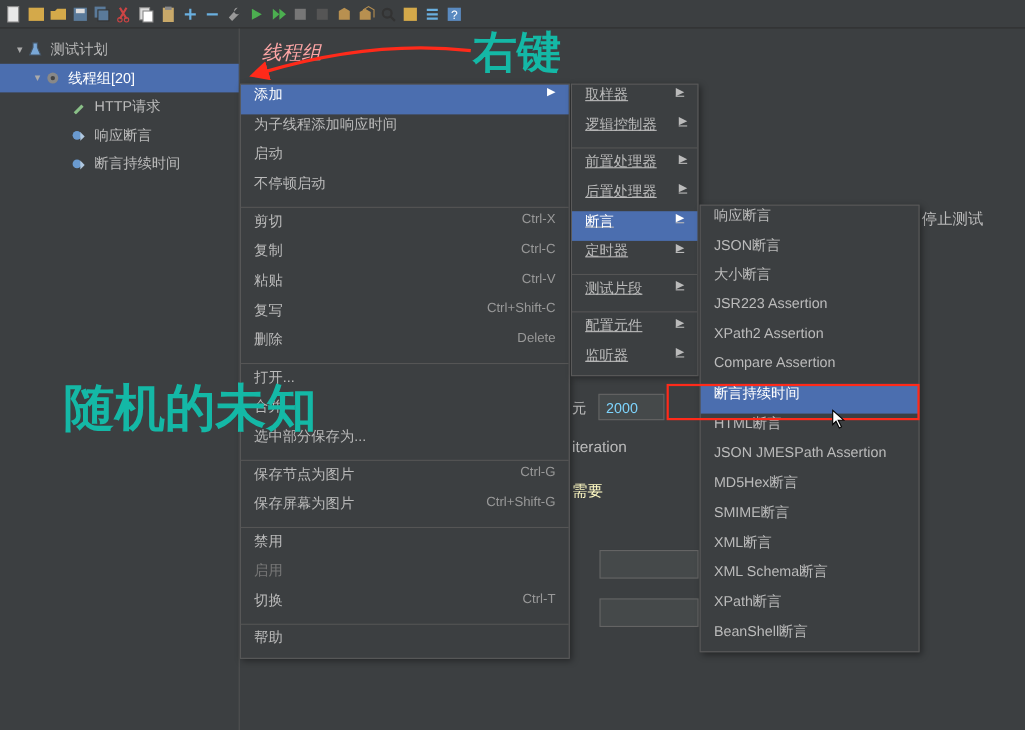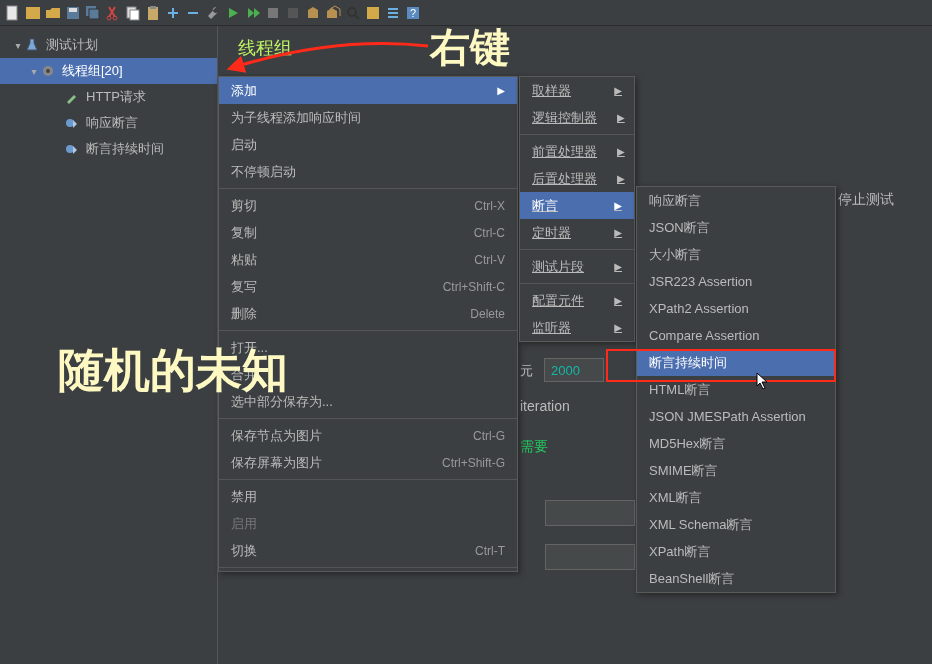--- a/index.html
+++ b/index.html
@@ -11,47 +11,47 @@
 .main { display: flex; height: calc(100% - 26px); }
 .tree-panel { width: 218px; background: #3c3f41; border-right: 1px solid #555; padding-top: 6px; }
 .tree-item { display: flex; align-items: center; height: 26px; padding-left: 12px; cursor: pointer; }
 .tree-item.selected { background: #4b6eaf; color: #fff; }
 .tree-item .chev { width: 12px; display: inline-block; text-align: center; color: #aaa; font-size: 10px; }
 .tree-item .ticon { width: 16px; height: 16px; margin-right: 6px; display: inline-flex; align-items: center; justify-content: center; }
 .tree-indent-1 { padding-left: 28px; }
 .tree-indent-2 { padding-left: 64px; }
 
 .content { flex: 1; background: #3c3f41; padding: 10px 20px; position: relative; }
-.section-title { font-size: 18px; color: #bef264; margin-bottom: 20px; }
+.section-title { font-size: 18px; color: #fca5a5; margin-bottom: 20px; font-style: italic; }
 
 
 .menu { position: absolute; background: #3c3f41; border: 1px solid #5a5a5a; box-shadow: 2px 2px 6px rgba(0,0,0,0.4); z-index: 10; }
-.menu-item { height: 27px; display: flex; align-items: center; padding: 0 12px; justify-content: space-between; color: #bbbbbb; white-space: nowrap; }
+.menu-item { height: 27px; display: flex; padding: 0 12px; justify-content: space-between; color: #bbbbbb; white-space: nowrap; }
 .menu-item:hover, .menu-item.hl { background: #4b6eaf; color: #fff; }
 .menu-item.disabled { color: #777; }
 .menu-sep { height: 1px; background: #555; margin: 3px 0; }
 .menu .arrow { font-size: 10px; color: inherit; margin-left: 20px; }
 .menu .shortcut { color: #999; margin-left: 30px; font-size: 12px; }
 
 .menu1 { left: 218px; top: 76px; width: 300px; }
 .menu2 { left: 519px; top: 76px; width: 116px; text-decoration: underline; }
 .menu3 { left: 636px; top: 186px; width: 200px; }
 
-.red-annot { position: absolute; color: #fef9c3; font-weight: bold; pointer-events: none; z-index: 50; }
+.red-annot { position: absolute; color: #14b8a6; font-weight: bold; pointer-events: none; z-index: 50; }
 .annot1 { left: 430px; top: 20px; font-size: 40px; font-family: SimSun, serif; }
 .annot2 { left: 58px; top: 340px; font-size: 46px; font-family: Liberation Mono, monospace; }
 .arrow-svg { position: absolute; left: 218px; top: 28px; z-index: 49; pointer-events: none; }
 .highlight-box { position: absolute; border: 2px solid #ff2a1a; z-index: 48; pointer-events: none; }
 .hb1 { left: 606px; top: 349px; width: 230px; height: 33px; }
 
 .cursor { position: absolute; left: 756px; top: 372px; z-index: 60; pointer-events: none; }
 .partial-text { position: absolute; left: 838px; top: 191px; color: #bbb; font-size: 14px; }
 .iter-text { position: absolute; left: 520px; top: 398px; color: #bbb; font-size: 14px; }
-.need-text { position: absolute; left: 520px; top: 438px; color: #22c55e; font-size: 14px; }
-.val-box { position: absolute; background: #45494a; border: 1px solid #646464; color: #14b8a6; padding: 3px 6px; height: 24px; display: flex; align-items: flex-end; }
+.need-text { position: absolute; left: 520px; top: 438px; color: #fef9c3; font-size: 14px; }
+.val-box { position: absolute; background: #45494a; border: 1px solid #646464; color: #7dd3fc; padding: 3px 6px; height: 24px; display: flex; align-items: flex-end; }
 .vb1 { left: 544px; top: 358px; width: 60px; }
 .vb-elabel { position: absolute; left: 520px; top: 362px; color: #bbb; }
 .empty-input { position: absolute; background: #45494a; border: 1px solid #646464; height: 26px; }
 .ei1 { left: 545px; top: 500px; width: 90px; }
 .ei2 { left: 545px; top: 544px; width: 90px; }
 </style>
 </head>
 <body>
 
 <div class="toolbar">
@@ -295,20 +295,23 @@
       <span>禁用</span>
     </div>
     <div class="menu-item disabled">
       <span>启用</span>
     </div>
     <div class="menu-item">
       <span>切换</span>
       <span class="shortcut">Ctrl-T</span>
     </div>
     <div class="menu-sep"></div>
+    <div class="menu-item">
+      <span>帮助</span>
+    </div>
   </div>
 
 <div class="menu menu2" id="menu2">
     <div class="menu-item">
       <span>取样器</span>
       <span class="arrow">▶</span>
     </div>
     <div class="menu-item">
       <span>逻辑控制器</span>
       <span class="arrow">▶</span>

